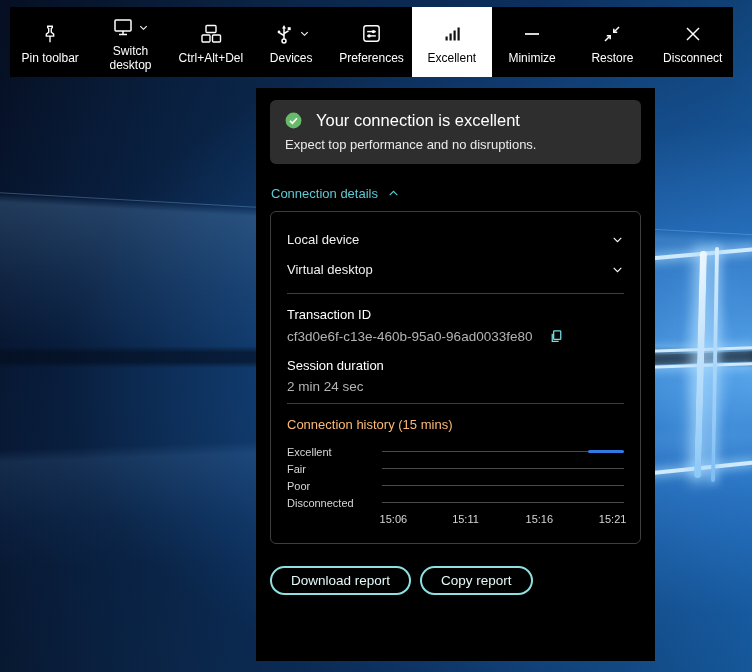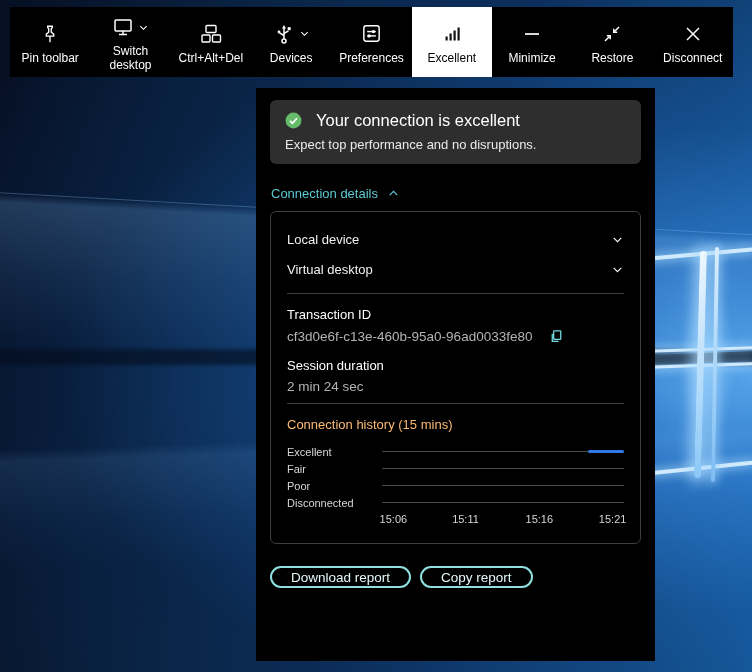--- a/index.html
+++ b/index.html
@@ -63,21 +63,21 @@
   .hist-title{font-size:13px;color:#fdba74;margin-bottom:11px;}
   .h-row{display:flex;align-items:center;height:17px;}
   .h-label{width:86px;text-align:left;padding-right:9px;font-size:11px;color:#d6d6d6;flex:none;}
   .h-line{flex:1;position:relative;height:1px;background:#4a4a4a;}
   .h-data{position:absolute;top:-1px;height:3px;border-radius:2px;background:#3178e6;}
   .h-axis{position:relative;margin-left:95px;height:16px;}
   .h-tick{position:absolute;transform:translateX(-50%);font-size:11px;color:#d6d6d6;top:2px;white-space:nowrap;}
   .h-tick.t0{left:4.7%;}.h-tick.t1{left:34.5%;}.h-tick.t2{left:65%;}.h-tick.t3{left:95.3%;}
   .btn-row{display:flex;gap:9px;margin-top:22px;}
   .pill{background:transparent;border:2px solid #8fdfdf;border-radius:15px;color:#e4f9f9;
-    font-size:13.5px;font-family:inherit;height:22px;padding:0 19px;cursor:pointer;}
+    font-size:13.5px;font-family:inherit;height:29px;padding:0 19px;cursor:pointer;}
 </style>
 </head>
 <body>
 
 <div class="screen">
 
   <div class="wp">
     <div class="beam beam1"></div>
     <div class="beam beam2"></div>
     <div class="dark-band"></div>

